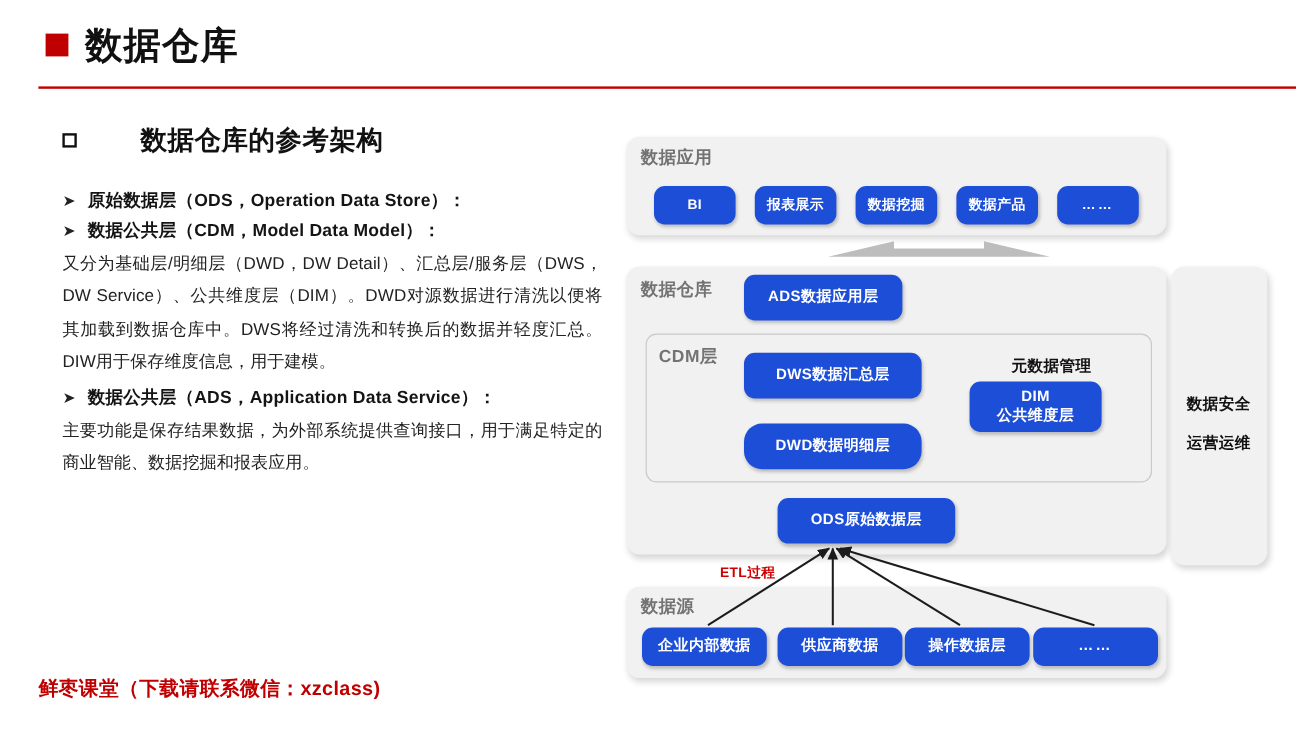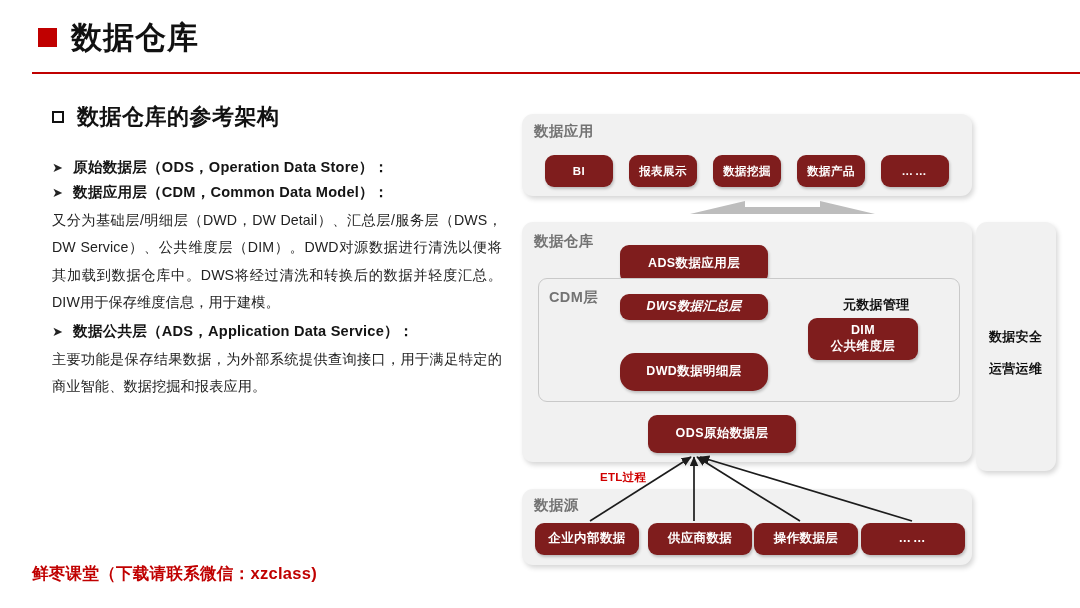--- a/index.html
+++ b/index.html
@@ -60,20 +60,21 @@
     height: 12px;
     border: 2px solid #111;
     box-sizing: border-box;
     flex: 0 0 auto;
   }
   .subtitle-text {
     font-size: 22px;
     font-weight: bold;
     letter-spacing: 0.5px;
     color: #111;
+    margin-left: 40px;
   }
 
   .body-col {
     position: absolute;
     left: 52px;
     top: 158px;
     width: 450px;
   }
   .sec { margin-bottom: 6px; }
   .sec-head {
@@ -134,21 +135,21 @@
     white-space: nowrap;
   }
   .subpanel {
     position: absolute;
     background: #f1f1f1;
     border: 1px solid #c9c9c9;
     border-radius: 9px;
   }
   .chip {
     position: absolute;
-    background: #7f1d1d;
+    background: #1d4ed8;
     border-radius: 9px;
     color: #ffffff;
     font-size: 12.5px;
     font-weight: bold;
     letter-spacing: 0.4px;
     display: flex;
     align-items: center;
     justify-content: center;
     text-align: center;
     box-shadow: 1px 2px 3px rgba(0,0,0,0.22);
@@ -201,21 +202,21 @@
   <div class="sec">
     <div class="sec-head">
       <span class="arrow-bullet">➤</span>
       <span>原始数据层（ODS，Operation Data Store）：</span>
     </div>
   </div>
 
   <div class="sec">
     <div class="sec-head">
       <span class="arrow-bullet">➤</span>
-      <span>数据应用层（CDM，Common Data Model）：</span>
+      <span>数据公共层（CDM，Model Data Model）：</span>
     </div>
     <div class="sec-body">又分为基础层/明细层（DWD，DW Detail）、汇总层/服务层（DWS，DW Service）、公共维度层（DIM）。DWD对源数据进行清洗以便将其加载到数据仓库中。DWS将经过清洗和转换后的数据并轻度汇总。DIW用于保存维度信息，用于建模。</div>
   </div>
 
   <div class="sec">
     <div class="sec-head">
       <span class="arrow-bullet">➤</span>
       <span>数据公共层（ADS，Application Data Service）：</span>
     </div>
     <div class="sec-body">主要功能是保存结果数据，为外部系统提供查询接口，用于满足特定的商业智能、数据挖掘和报表应用。</div>
@@ -228,25 +229,25 @@
 <div class="panel" style="left:522px; top:114px; width:450px; height:82px;"></div>
 <div class="panel-label" style="left:534px; top:122px;">数据应用</div>
 <div class="chip small" style="left:545px; top:155px; width:68px; height:32px;">BI</div>
 <div class="chip small" style="left:629px; top:155px; width:68px; height:32px;">报表展示</div>
 <div class="chip small" style="left:713px; top:155px; width:68px; height:32px;">数据挖掘</div>
 <div class="chip small" style="left:797px; top:155px; width:68px; height:32px;">数据产品</div>
 <div class="chip small ellipsis-dots" style="left:881px; top:155px; width:68px; height:32px;">……</div>
 
 <div class="panel" style="left:522px; top:222px; width:450px; height:240px;"></div>
 <div class="panel-label" style="left:534px; top:232px;">数据仓库</div>
-<div class="chip" style="left:620px; top:245px; width:148px; height:38px;">ADS数据应用层</div>
+<div class="chip" style="left:620px; top:229px; width:132px; height:38px;">ADS数据应用层</div>
 
 <div class="subpanel" style="left:538px; top:278px; width:420px; height:122px;"></div>
 <div class="panel-label" style="left:549px; top:288px;">CDM层</div>
-<div class="chip" style="left:620px; top:294px; width:148px; height:26px;font-style:italic;">DWS数据汇总层</div>
+<div class="chip" style="left:620px; top:294px; width:148px; height:38px;">DWS数据汇总层</div>
 <div class="chip" style="left:620px; top:353px; width:148px; height:38px;border-radius:15px;">DWD数据明细层</div>
 <div class="meta-label" style="left:843px; top:296px;">元数据管理</div>
 <div class="chip two-line" style="left:808px; top:318px; width:110px; height:42px;">
   <span>DIM</span>
   <span>公共维度层</span>
 </div>
 
 <div class="chip" style="left:620px; top:415px; width:148px; height:38px;margin-left:28px;">ODS原始数据层</div>
 
 <div class="etl-label" style="left:600px; top:470px;">ETL过程</div>

